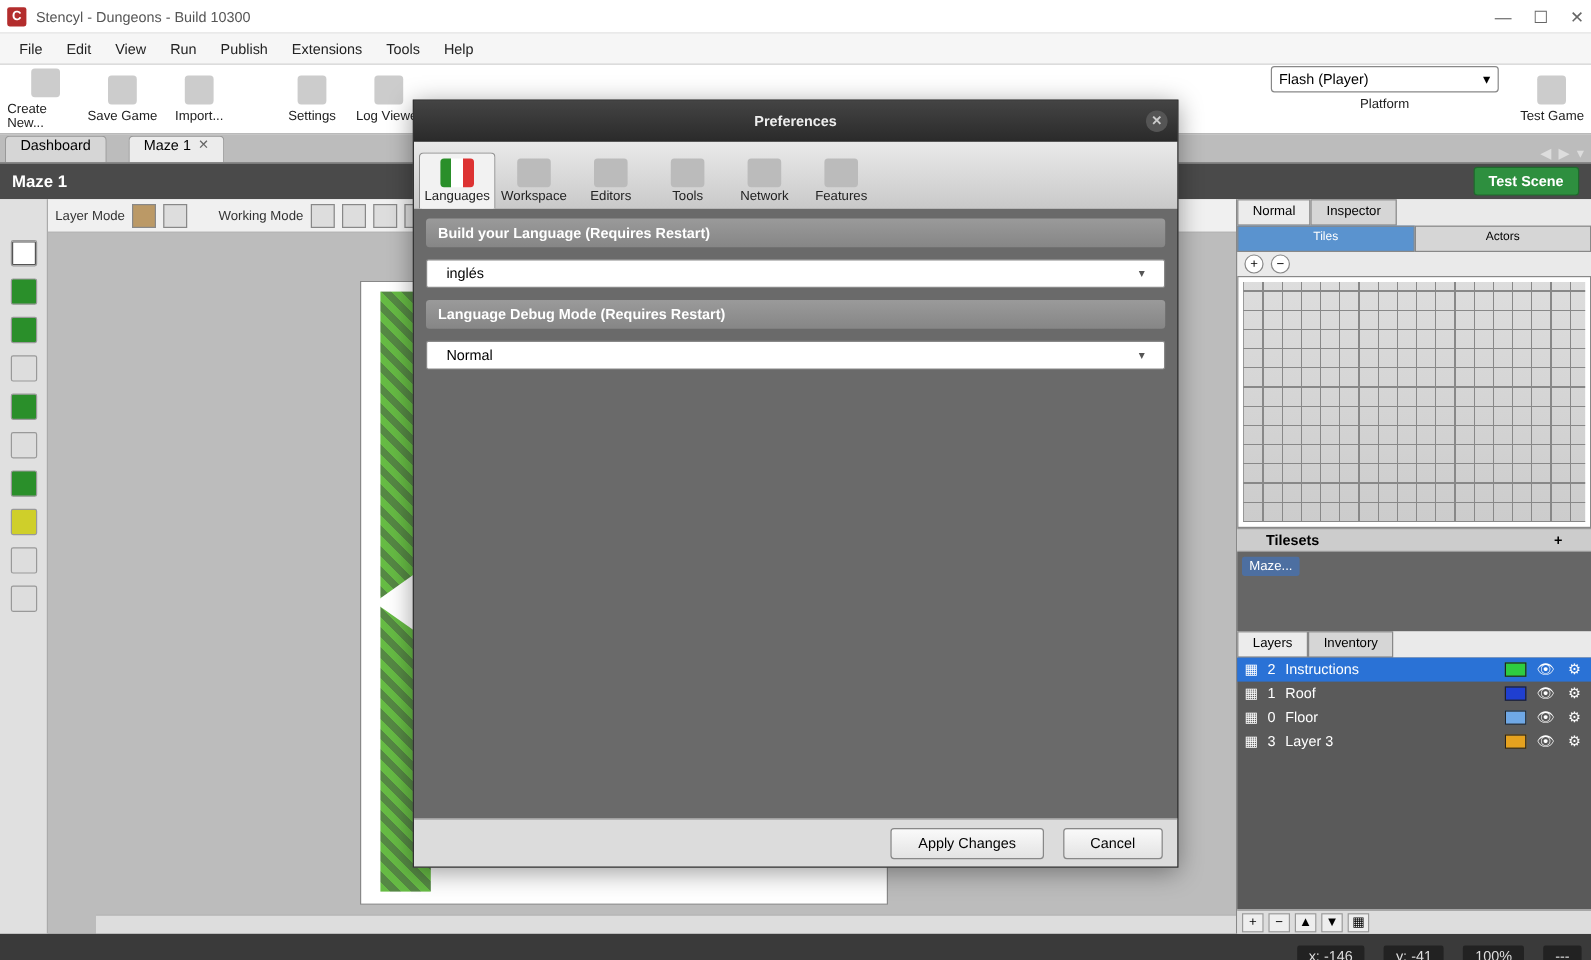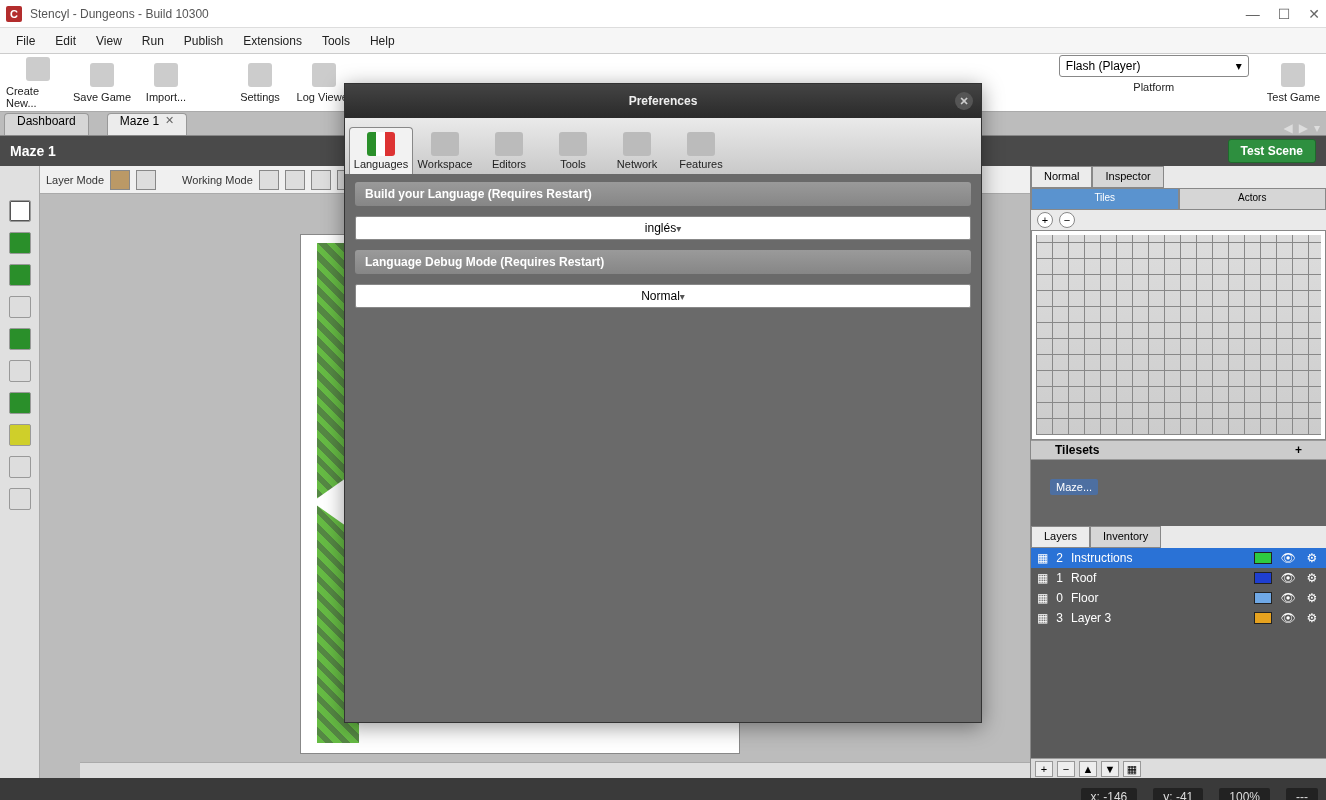--- a/index.html
+++ b/index.html
@@ -67,21 +67,21 @@
 .tiles-actors .ta.active { background:#5a93cf; color:#fff; }
 .zoom-row { height:20px; display:flex; align-items:center; gap:6px; padding:0 6px; }
 .zoom-row .z { width:16px; height:16px; border:1px solid #888; background:#fff; border-radius:8px; text-align:center; line-height:14px; font-size:11px; }
 .tileset-view { height:210px; background:#fff; border:1px solid #888; margin:0 0px; position:relative; overflow:hidden; }
 .tileset-view .tsimg { position:absolute; inset:4px; background:
   repeating-linear-gradient(0deg,#888,#888 1px,transparent 1px,transparent 16px),
   repeating-linear-gradient(90deg,#888,#888 1px,transparent 1px,transparent 16px),
   linear-gradient(#ddd,#ccc);
 }
 .section-head { height:20px; background:#ccc; border-top:1px solid #999; border-bottom:1px solid #999; padding:2px 24px; font-size:11px; font-weight:bold; display:flex; align-items:center; justify-content:space-between; }
-.tilesets-body { height:66px; background:#666; padding:19px; }
+.tilesets-body { height:66px; background:#666; padding:4px; }
 .tilesets-body .chip { display:inline-block; background:#4d6fa1; color:#fff; font-size:11px; padding:2px 6px; border-radius:2px; }
 
 .layers-tabs { display:flex; height:22px; }
 .layers-tabs .t { padding:3px 12px; border:1px solid #888; background:#d6d6d6; font-size:11px; }
 .layers-tabs .t.active { background:#ececec; }
 .layers-body { flex:1; background:#5a5a5a; color:#fff; }
 .layer-row { height:20px; display:flex; align-items:center; padding:0 6px; gap:8px; font-size:11px; }
 .layer-row.selected { background:#2a72d6; }
 .layer-row .swatch { width:18px; height:12px; border:1px solid #222; }
 .layer-row .eye { width:16px; text-align:center; }
@@ -99,21 +99,21 @@
 .modal-title .close { position:absolute; right:8px; top:8px; width:18px; height:18px; background:#555; border-radius:9px; color:#ccc; text-align:center; line-height:18px; font-size:11px; }
 .modal-tabs { height:56px; background:linear-gradient(#eaeaea,#c9c9c9); display:flex; align-items:flex-end; padding:0 4px; }
 .modal-tabs .mt { width:64px; display:flex; flex-direction:column; align-items:center; gap:2px; padding:4px 0; border:1px solid transparent; border-bottom:none; border-radius:4px 4px 0 0; }
 .modal-tabs .mt.active { background:#f2f2f2; border-color:#888; }
 .modal-tabs .mt .ic { width:28px; height:24px; background:#bbb; border-radius:3px; }
 .modal-tabs .mt .ic.flag { background:linear-gradient(90deg,#2a8f2a 33%,#fff 33%,#fff 66%,#d33 66%); }
 .modal-tabs .mt .lb { font-size:11px; color:#222; }
 
 .modal-body { flex:1; padding:8px 10px; display:flex; flex-direction:column; gap:10px; }
 .grp-head { background:linear-gradient(#9a9a9a,#868686); color:#fff; font-weight:bold; padding:5px 10px; border-radius:3px; font-size:12px; }
-.combo { height:24px; background:#fff; border:1px solid #888; display:flex; align-items:center; justify-content:center; padding:0 6px; border-radius:2px; }
+.combo { height:24px; background:#fff; border:1px solid #888; display:flex; align-items:center; justify-content:space-between; padding:0 16px; border-radius:2px; }
 .combo .chev { color:#555; font-size:10px; }
 .hint { color:#d4d4d4; font-size:11px; padding:2px 6px; }
 
 .modal-footer { height:40px; background:#dcdcdc; display:flex; align-items:center; justify-content:flex-end; gap:16px; padding:0 12px; border-top:1px solid #999; }
 .modal-footer .btn { background:linear-gradient(#fafafa,#e3e3e3); border:1px solid #888; border-radius:3px; padding:5px 22px; font-size:12px; }
 
 
 .icn-green{background:#3a3;} .icn-purple{background:#a6e;} .icn-orange{background:#e93;} .icn-gray{background:#aaa;} .icn-blue{background:#39d;}
 </style>
 </head>
@@ -345,13 +345,17 @@
     <div class="combo">
       <span>inglés</span>
       <span class="chev">▾</span>
     </div>
     <div class="grp-head">Language Debug Mode (Requires Restart)</div>
     <div class="combo">
       <span>Normal</span>
       <span class="chev">▾</span>
     </div>
   </div>
+  <div class="modal-footer">
+    <button class="btn">Apply Changes</button>
+    <button class="btn">Cancel</button>
+  </div>
 </div>
 
 </body></html>

